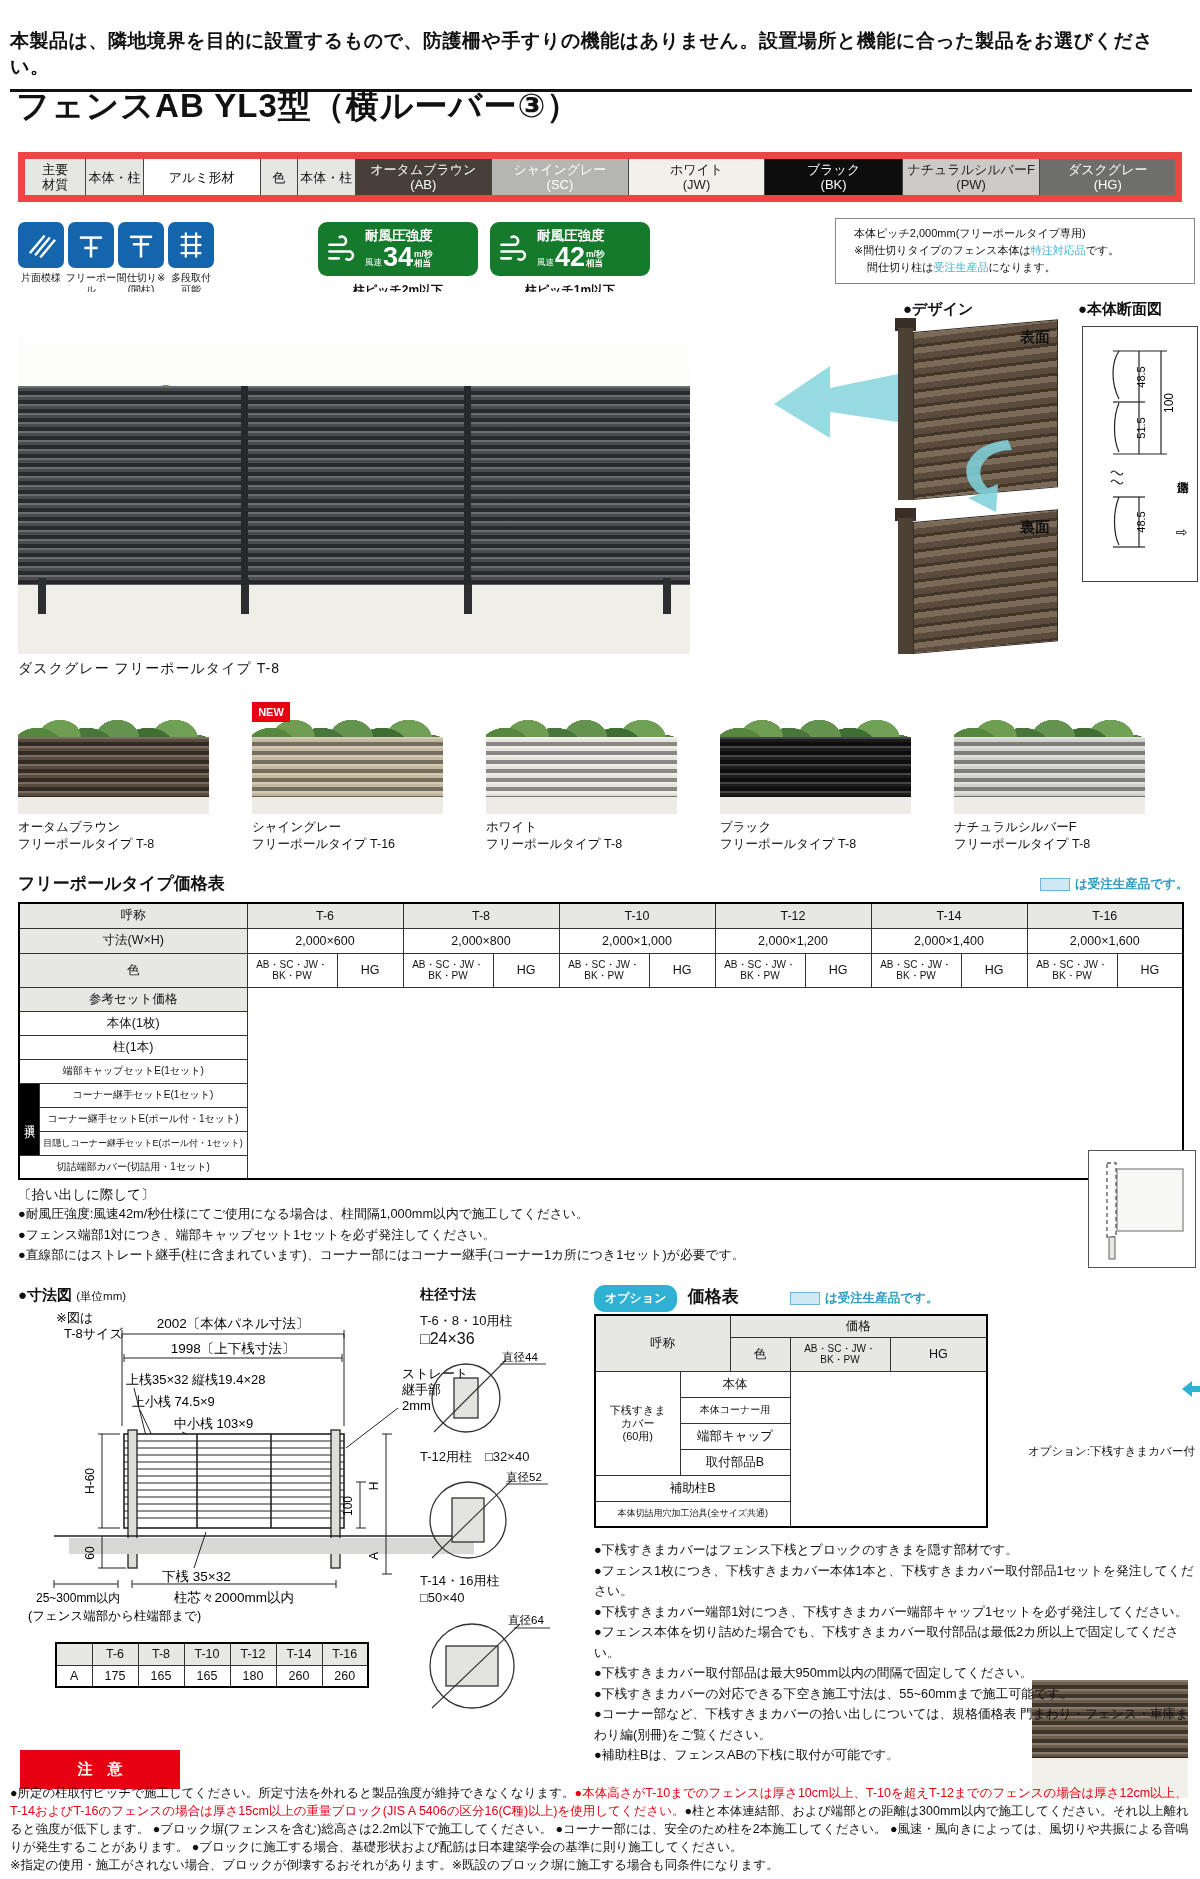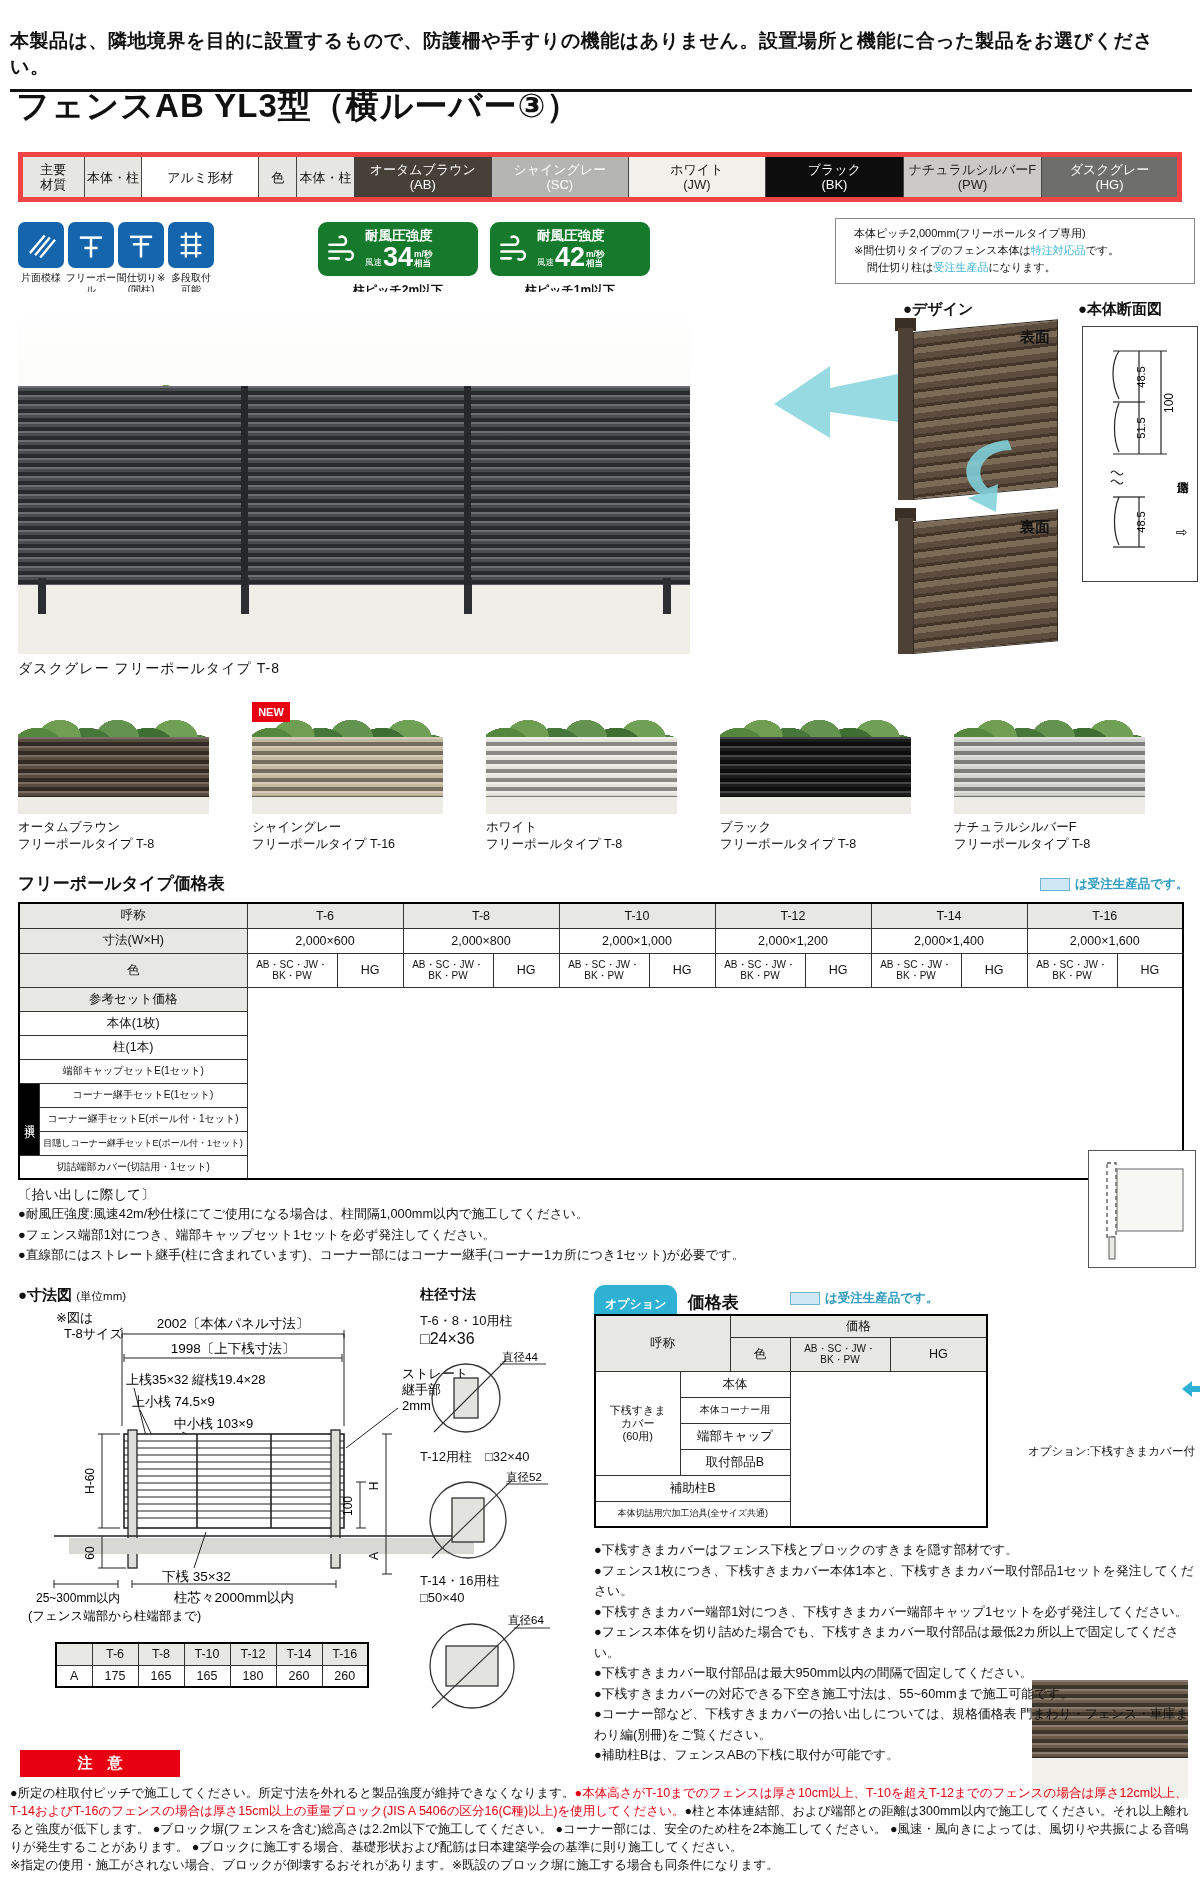--- a/index.html
+++ b/index.html
@@ -6,21 +6,21 @@
   .page{position:relative;width:1200px;height:1879px;background:#fff;overflow:hidden;
         font-family:"Liberation Sans","DejaVu Sans",sans-serif;color:#111;}
   .page *{box-sizing:border-box;}
   .abs{position:absolute;}
 
   
   .notice{font-weight:bold;font-size:19px;letter-spacing:0.5px;border-bottom:3px solid #111;padding-bottom:9px;}
   .title{font-size:33px;font-weight:900;letter-spacing:1px;}
 
   
-  .mat-bar{display:flex;height:50px;border:5px solid #ef4444;}
+  .mat-bar{display:flex;height:50px;border:7px solid #ef4444;}
   .mcell{border-right:1px solid #444;display:flex;flex-direction:column;align-items:center;justify-content:center;
          text-align:center;font-size:13px;line-height:15px;white-space:pre-line;}
   .mcell:last-child{border-right:none;}
   .mcell.gray{background:#e6e6e3;}
 
   
   .ftile{width:46px;height:46px;background:#1565ad;border-radius:7px;display:flex;align-items:center;justify-content:center;}
   .flabel{font-size:10px;line-height:12px;text-align:center;white-space:pre-line;width:52px;}
 
   
@@ -90,21 +90,21 @@
   table.grid .sel{background:#000;color:#fff;writing-mode:vertical-rl;font-size:11px;letter-spacing:3px;padding:0;}
   table.grid .emptyarea{background:#fff;}
   table.grid .grp{white-space:pre-line;font-size:11px;line-height:13px;}
 
   .section-title{font-size:17px;font-weight:900;}
   .bullets{font-size:12.8px;line-height:20.5px;}
   .bullets div{margin:0;}
   .pickup-head{font-size:13.5px;}
 
   .opt-badge{background:#2fb1d4;color:#fff;font-size:12px;font-weight:bold;border-radius:11px;
-     padding:11px 11px;display:inline-block;}
+     padding:5px 11px;display:inline-block;}
 
   
   .endcover{border:1.5px solid #555;background:#fff;}
 
   .caution-banner{background:#e60012;color:#fff;font-weight:bold;font-size:15px;display:flex;
      align-items:center;justify-content:center;}
   .caution-text{font-size:12.5px;line-height:18px;}
   .red{color:#e60012;}
 
   svg text{font-family:"Liberation Sans","DejaVu Sans",sans-serif;}
@@ -662,19 +662,19 @@
     <div>●下桟すきまカバーはフェンス下桟とブロックのすきまを隠す部材です。</div>
     <div>●フェンス1枚につき、下桟すきまカバー本体1本と、下桟すきまカバー取付部品1セットを発注してください。</div>
     <div>●下桟すきまカバー端部1対につき、下桟すきまカバー端部キャップ1セットを必ず発注してください。</div>
     <div>●フェンス本体を切り詰めた場合でも、下桟すきまカバー取付部品は最低2カ所以上で固定してください。</div>
     <div>●下桟すきまカバー取付部品は最大950mm以内の間隔で固定してください。</div>
     <div>●下桟すきまカバーの対応できる下空き施工寸法は、55~60mmまで施工可能です。</div>
     <div>●コーナー部など、下桟すきまカバーの拾い出しについては、規格価格表 門まわり・フェンス・車庫まわり編(別冊)をご覧ください。</div>
     <div>●補助柱Bは、フェンスABの下桟に取付が可能です。</div>
   </div>
 
-  <div class="abs caution-banner" style="left:20px;top:1750px;width:160px;height:27px">注　意</div>
+  <div class="abs caution-banner" style="left:20px;top:1750px;width:160px;height:39px">注　意</div>
   <div class="abs caution-text" style="left:10px;top:1784px;width:1182px">
     <span>●所定の柱取付ピッチで施工してください。所定寸法を外れると製品強度が維持できなくなります。</span><span class="red">●本体高さがT-10までのフェンスは厚さ10cm以上、T-10を超えT-12までのフェンスの場合は厚さ12cm以上、T-14およびT-16のフェンスの場合は厚さ15cm以上の重量ブロック(JIS A 5406の区分16(C種)以上)を使用してください。</span><span>●柱と本体連結部、および端部との距離は300mm以内で施工してください。それ以上離れると強度が低下します。 ●ブロック塀(フェンスを含む)総高さは2.2m以下で施工してください。 ●コーナー部には、安全のため柱を2本施工してください。 ●風速・風向きによっては、風切りや共振による音鳴りが発生することがあります。 ●ブロックに施工する場合、基礎形状および配筋は日本建築学会の基準に則り施工してください。</span>
     <div>※指定の使用・施工がされない場合、ブロックが倒壊するおそれがあります。※既設のブロック塀に施工する場合も同条件になります。</div>
   </div>
 
 </div>
 
 </body></html>

